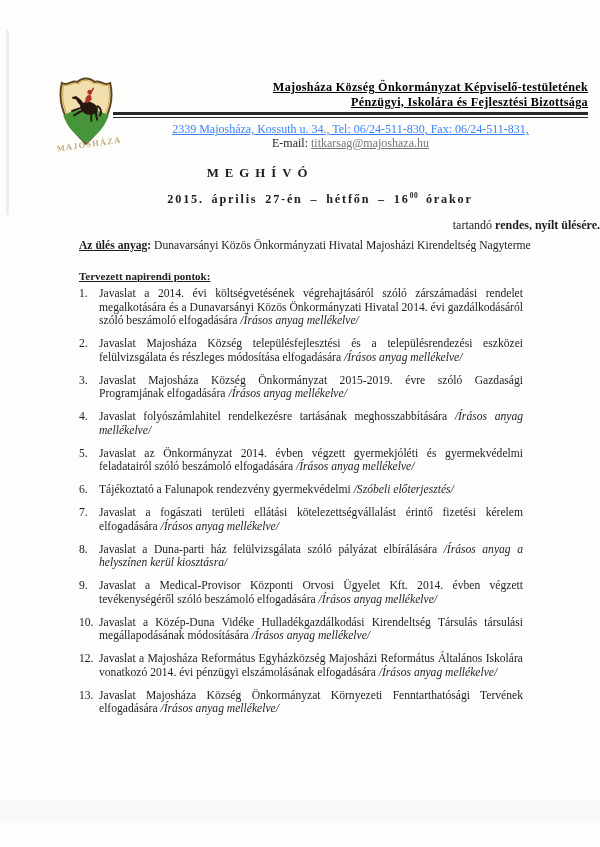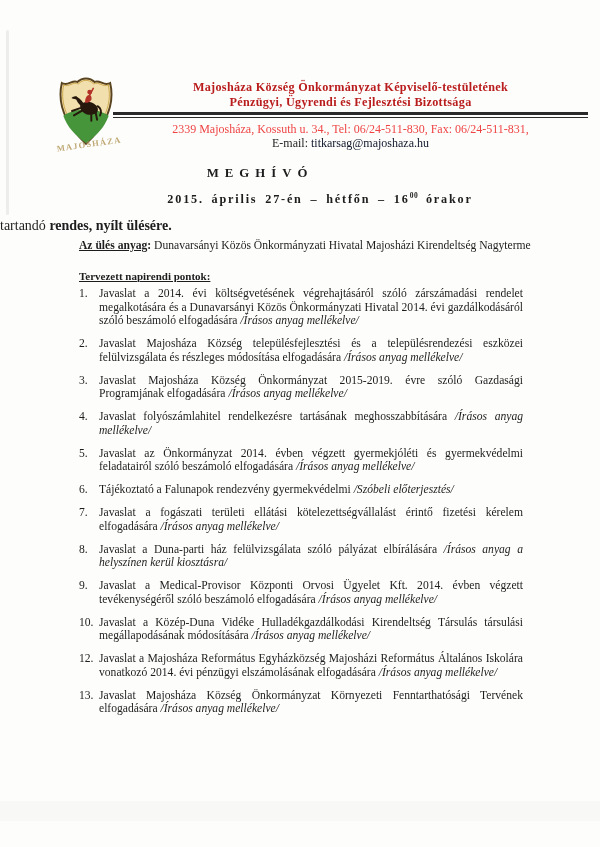--- a/index.html
+++ b/index.html
@@ -13,38 +13,38 @@
     background:#ededec; border-radius:2px; }
   .artifact-band { position:absolute; left:0; top:801px; width:600px; height:20px;
     background:#f8f8f6; }
 
   
   .logo { position:absolute; left:57px; top:76px; width:58px; height:72px; }
   .logo-caption { position:absolute; left:52px; top:139px; width:74px;
     transform:rotate(-8deg); color:#b59a5e; font-weight:bold;
     font-size:8.5px; letter-spacing:1.2px; opacity:.85; text-align:center; }
   .head-block { position:absolute; left:113px; top:80px; width:475px;
-    text-align:center; font-weight:bold; font-size:12.2px; line-height:14.6px;
-    letter-spacing:.3px; color:#b91c1c; }
+    text-align:right; font-weight:bold; font-size:12.2px; line-height:14.6px;
+    letter-spacing:.3px; color:#000000;text-decoration:underline; }
   .rule { position:absolute; left:113px; top:112px; width:475px; height:2.4px;
     border-top:3.4px solid #2a2a2a; border-bottom:1.3px solid #2a2a2a; }
   .addr { position:absolute; left:113px; top:122px; width:475px;
-    text-align:center; font-size:12px; color:#ef4444; }
+    text-align:center; font-size:12px; color:#3b82f6;text-decoration:underline; }
   .email-line { position:absolute; left:113px; top:136px; width:475px;
     text-align:center; font-size:12px; color:#242424; }
-  .email-line .email { color:#0f172a; }
+  .email-line .email { text-decoration:underline; color:#737373; }
 
   
   .title { position:absolute; left:0; top:166px; width:520px; text-align:center;
     font-weight:bold; font-size:12.8px; letter-spacing:6px; }
   .date-line { position:absolute; left:0; top:191px; width:600px; text-align:center;
     font-weight:bold; font-size:12.2px; letter-spacing:1.8px; word-spacing:3px;padding-left:20px; }
   .date-line sup { font-size:7.5px; vertical-align:super; letter-spacing:.5px; }
-  .held-line { position:absolute; left:0; top:218px; width:600px; text-align:left;
-    font-size:14px; }
+  .held-line { position:absolute; left:0; top:218px; width:600px; text-align:right;
+    font-size:12px; }
   .held-line .b { font-weight:bold; }
 
   .location-line { position:absolute; left:79px; top:239px; width:480px;
     font-size:11.6px; white-space:nowrap; }
   .location-line .lbl { font-weight:bold; text-decoration:underline; }
   .location-line .sep { font-weight:bold; }
 
   .agenda-heading { position:absolute; left:79px; top:270px;
     font-weight:bold; text-decoration:underline; font-size:11px; }
 
@@ -78,21 +78,21 @@
         <path d="M29,27.5 C29,22.5 31,19.5 33,19.5 C35.2,19.5 36.2,21.5 35.6,24.2 C34.2,26.4 32,27.8 29,27.5 Z" fill="#b23228"></path>
         <path d="M33.5,20 L37.5,12.5" stroke="#b23228" stroke-width="1.6" stroke-linecap="round"></path>
         <circle cx="33.8" cy="16.4" r="2.5" fill="#b23228"></circle>
       </g>
     </svg>
   </div>
   <div class="logo-caption">MAJOSHÁZA</div>
 
   <div class="head-block">
     <div>Majosháza Község Önkormányzat Képviselő-testületének</div>
-    <div>Pénzügyi, Ügyrendi és Fejlesztési Bizottsága</div>
+    <div>Pénzügyi, Iskolára és Fejlesztési Bizottsága</div>
   </div>
 
   <div class="rule"></div>
 
   <div class="addr">2339 Majosháza, Kossuth u. 34., Tel: 06/24-511-830, Fax: 06/24-511-831,</div>
   <div class="email-line"><span>E-mail: </span><span class="email">titkarsag@majoshaza.hu</span></div>
 
   <div class="title">MEGHÍVÓ</div>
 
   <div class="date-line"><span>2015. április 27-én – hétfőn – 16</span><sup>00</sup><span> órakor</span></div>

